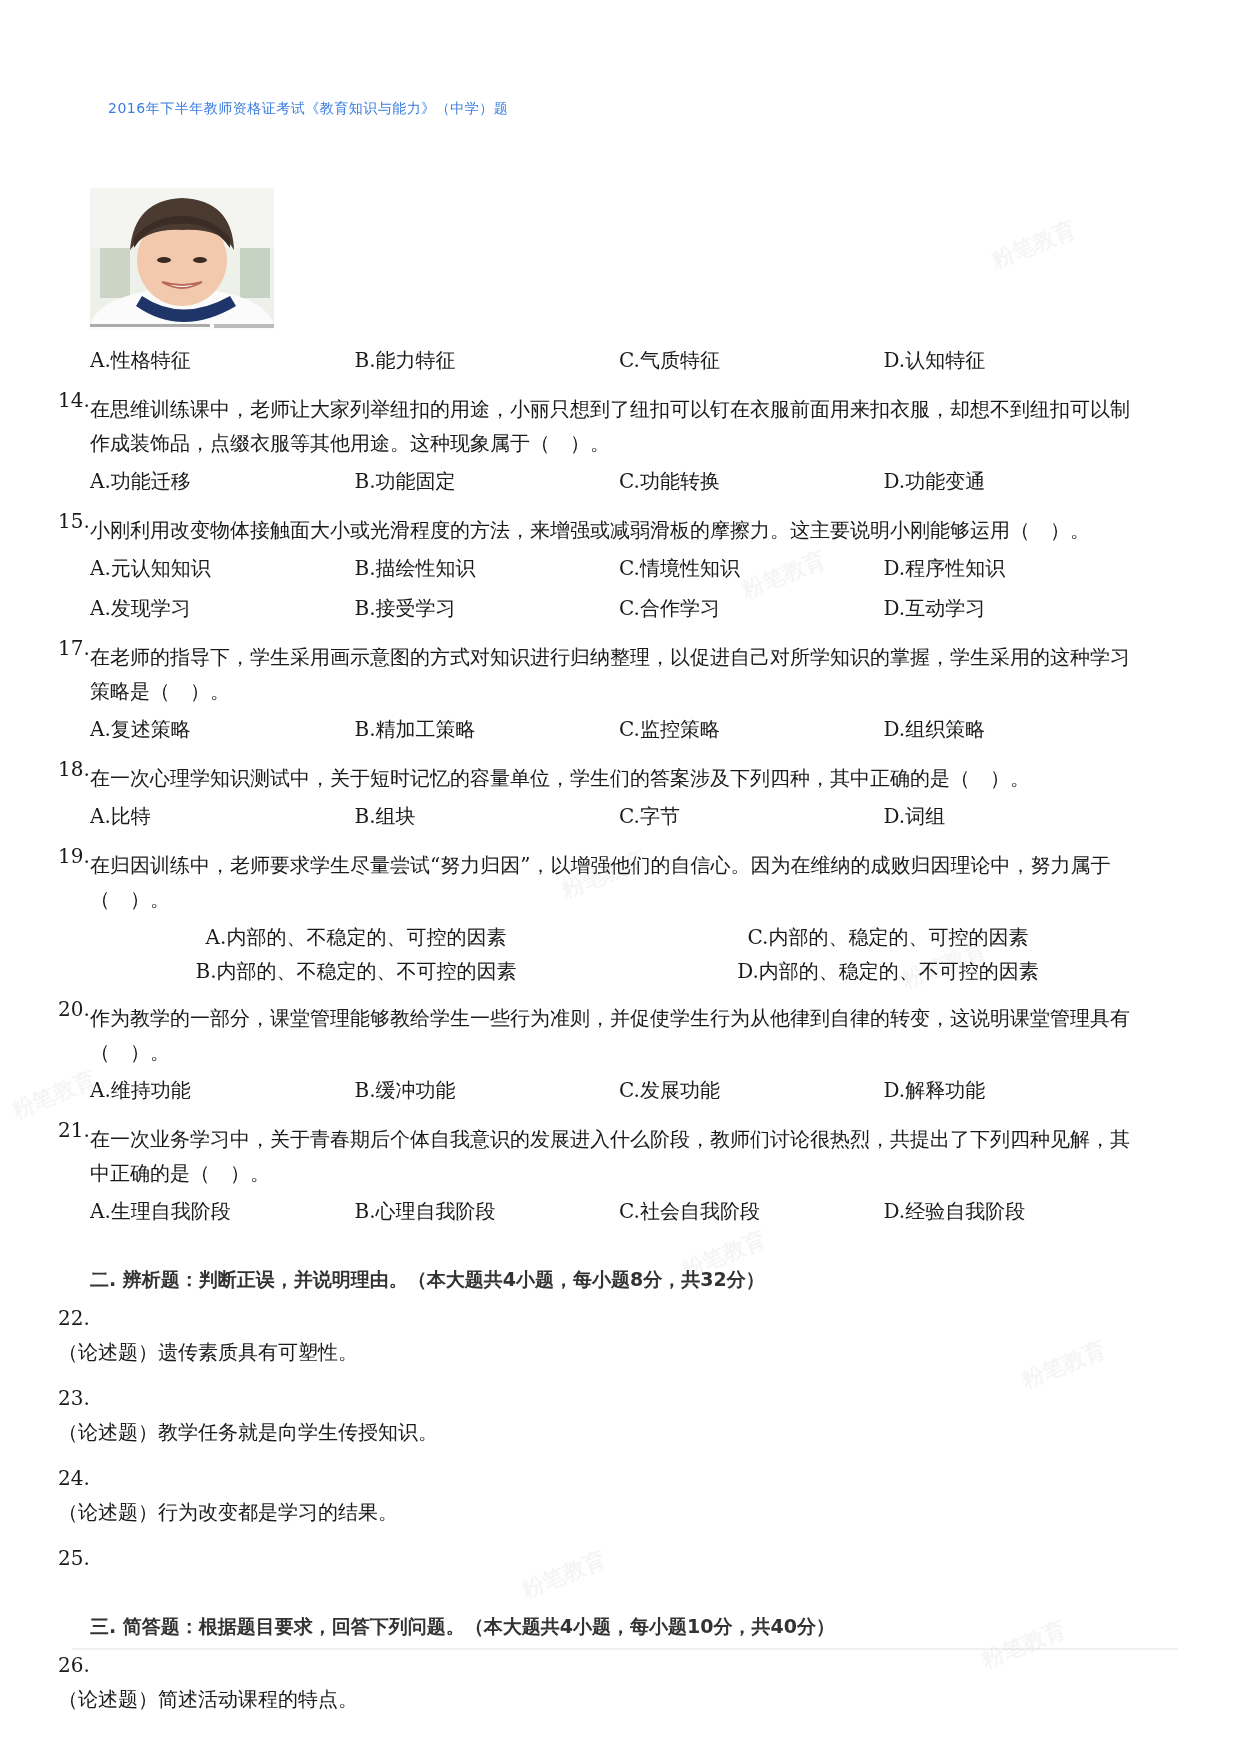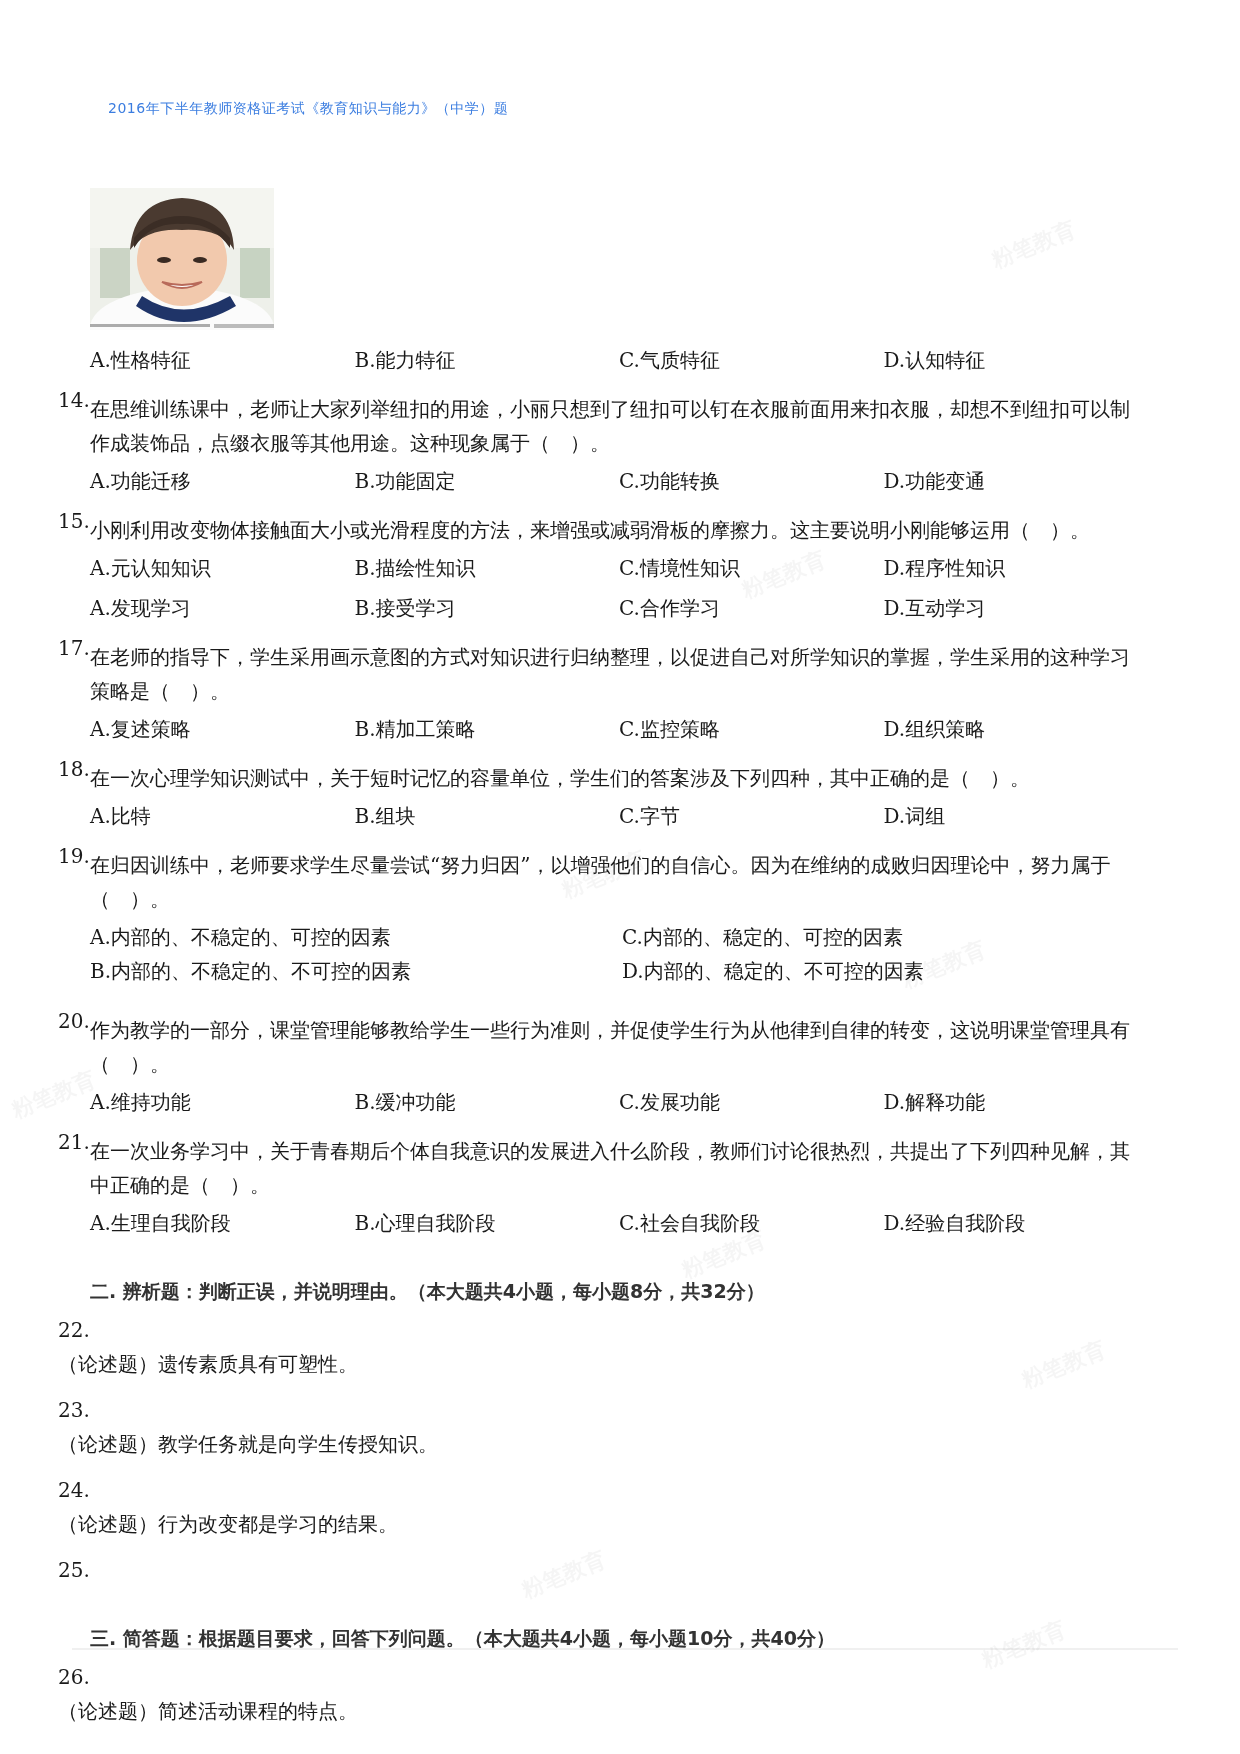--- a/index.html
+++ b/index.html
@@ -6,21 +6,21 @@
   body { width: 1240px; height: 1754px; position: relative; overflow: hidden;
          font-family: "DejaVu Serif", "Liberation Serif", serif; color: #1a1a1a; }
   .title { position: absolute; left: 108px; top: 100px; font-size: 14px; color: #3b7de0;
            font-family: "DejaVu Sans", "Liberation Sans", sans-serif; letter-spacing: 0.5px; }
   .photo { position: absolute; left: 90px; top: 188px; width: 184px; height: 142px;
            overflow: hidden; background: #f2f2ef; }
   .photo svg { display: block; }
   .content { position: absolute; left: 58px; top: 343px; width: 1090px; font-size: 20px; }
   .opts { display: flex; padding-left: 32px; height: 34px; align-items: center; margin-bottom: 6px; }
   .opts .opt { width: 266px; white-space: nowrap; }
-  .opts2 { display: grid; grid-template-columns: 532px 532px; padding-left: 32px; row-gap: 0; margin-bottom: 16px; }
+  .opts2 { display: grid; grid-template-columns: 532px 532px; padding-left: 32px; row-gap: 0; margin-bottom: 4px; text-align: center; }
   .opts2 .opt { height: 34px; line-height: 34px; white-space: nowrap; }
   .q { display: flex; line-height: 34px; margin-bottom: 4px; }
   .q .num { width: 32px; flex: none; }
   .q .text { flex: 1; margin-top: 9px; }
   .section { font-family: "DejaVu Sans", "Liberation Sans", sans-serif; font-weight: bold; color: #333;
              padding-left: 32px; font-size: 19px; height: 36px; line-height: 36px; margin-bottom: 4px; margin-top: 33px; }
   .essay { display: flex; line-height: 34px; margin-bottom: 12px; flex-direction: column; }
   .essay .num { width: 32px; flex: none; }
   .divider { position: absolute; left: 72px; top: 1648px; width: 1106px; height: 2px; background: #f0f0f0; }
   .wm { position: absolute; color: #000; opacity: 0.035; font-family: "DejaVu Sans", sans-serif;

